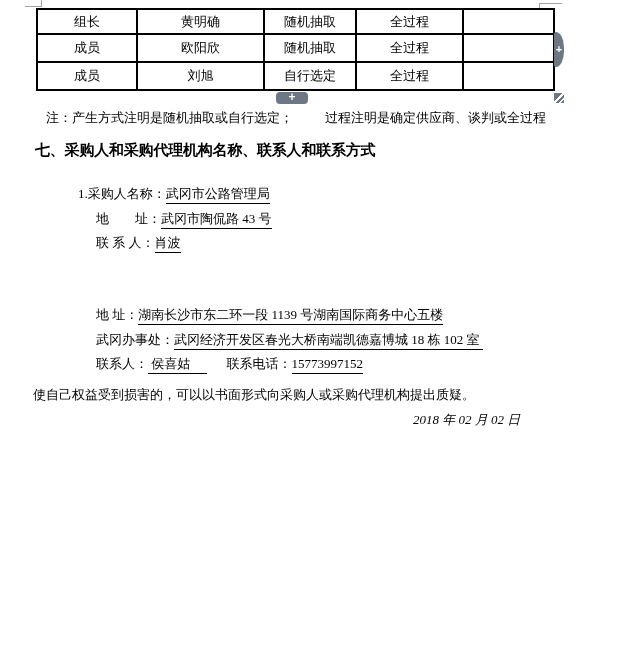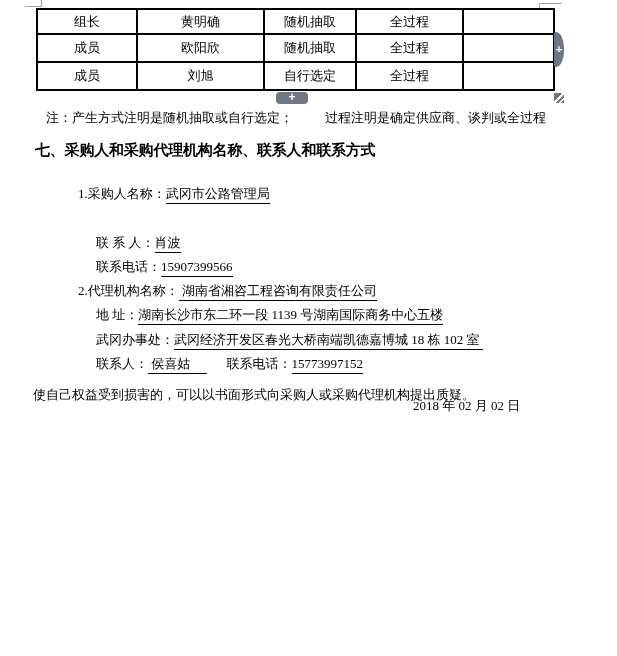--- a/index.html
+++ b/index.html
@@ -84,37 +84,34 @@
   <div class="pill-note">+</div>
 
   <div class="handle-right">+</div>
   <div class="grip"></div>
 
   <div class="line heading" style="left:35px; top:142px;">七、采购人和采购代理机构名称、联系人和联系方式</div>
 
   <div class="line" style="left:65px; top:170px;">
     <span>1.采购人名称：</span><span class="u">武冈市公路管理局</span>
   </div>
+  <div class="line" style="left:83px; top:195px;">
+    <span>地        址：</span><span class="u">武冈市陶侃路 43 号</span>
+  </div>
   <div class="line" style="left:83px; top:219px;">
     <span>联 系 人：</span><span class="u">肖波</span>
   </div>
-  <div class="line" style="left:83px; top:243px;">
-    <span>联系电话：</span><span class="u">15907399566</span>
-  </div>
 
-  <div class="line" style="left:65px; top:267px;">
-    <span>2.代理机构名称：</span><span class="u"> 湖南省湘咨工程咨询有限责任公司</span>
-  </div>
   <div class="line" style="left:83px; top:291px;">
     <span>地 址：</span><span class="u">湖南长沙市东二环一段 1139 号湖南国际商务中心五楼</span>
   </div>
   <div class="line" style="left:83px; top:316px;">
     <span>武冈办事处：</span><span class="u">武冈经济开发区春光大桥南端凯德嘉博城 18 栋 102 室 </span>
   </div>
   <div class="line" style="left:83px; top:340px;">
     <span>联系人：</span><span class="u"> 侯喜姑     </span><span class="gap20"></span><span>联系电话：</span><span class="u">15773997152</span>
   </div>
 
   <div class="line" style="left:33px; top:387px;">使自己权益受到损害的，可以以书面形式向采购人或采购代理机构提出质疑。</div>
 
-  <div class="line" style="left:413px; top:398px;">2018 年 02 月 02 日</div>
+  <div class="line" style="left:413px; top:412px;font-style:italic;">2018 年 02 月 02 日</div>
 
 </div>
 
 </body></html>

